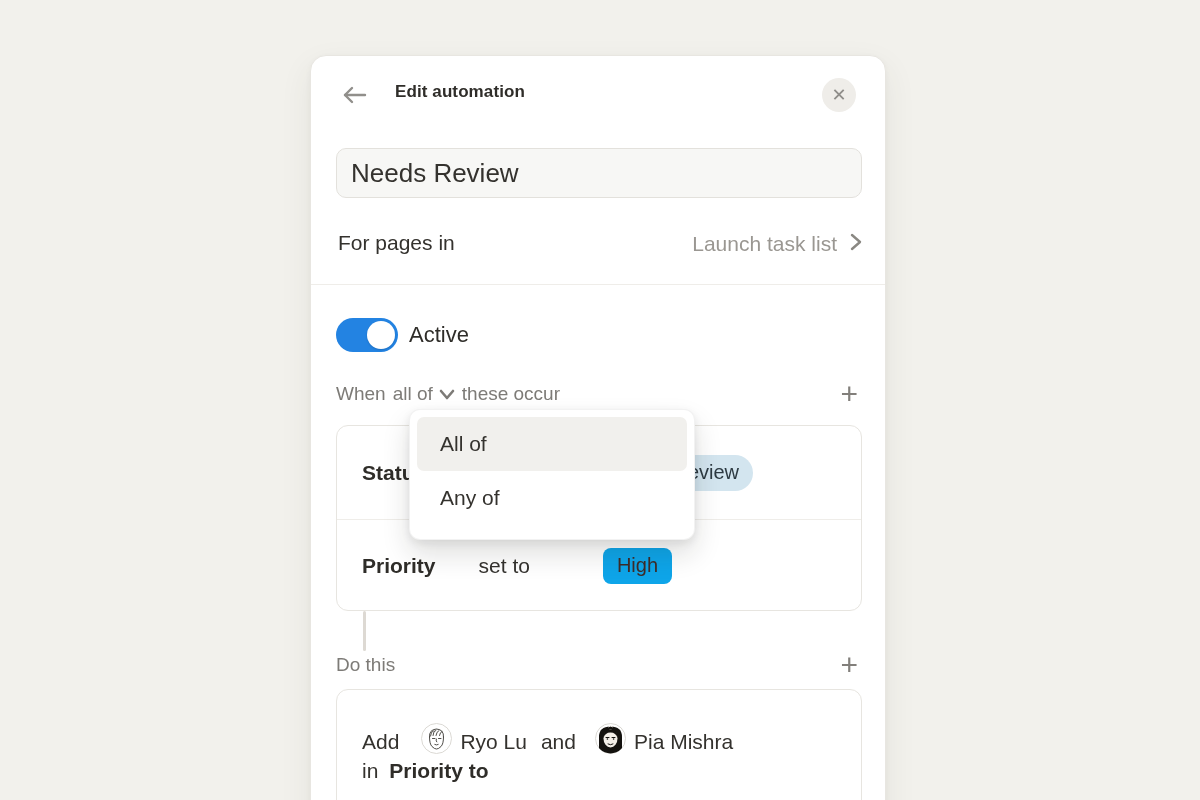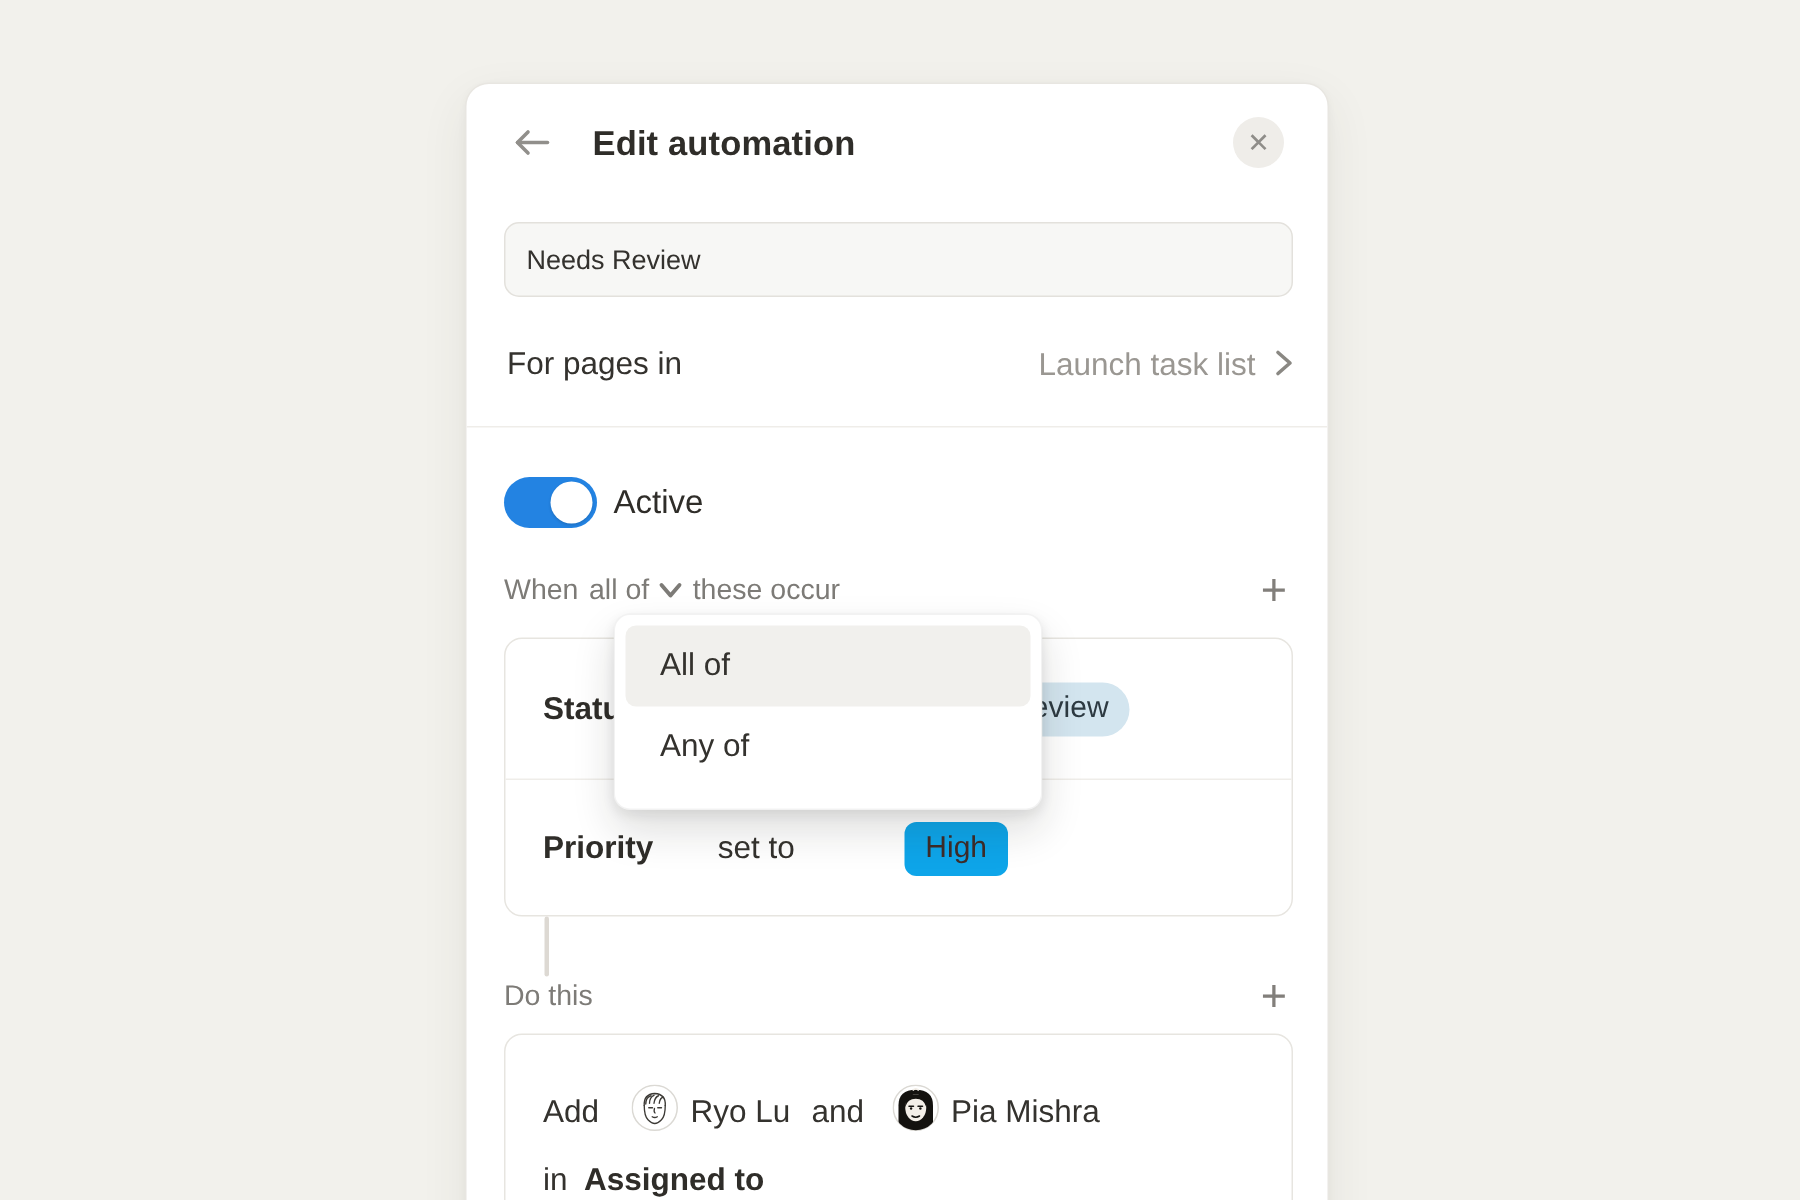--- a/index.html
+++ b/index.html
@@ -20,35 +20,35 @@
   }
 
   
   .hdr { position:absolute; left:0; top:0; width:100%; height:78px; }
   .back-btn {
     position:absolute; left:26px; top:22px; width:36px; height:36px;
     display:flex; align-items:center; justify-content:center; cursor:pointer;
     background:none; border:none;
   }
   .hdr-title {
-    position:absolute; left:84px; top:26px; font-size:23px; font-weight:700;
+    position:absolute; left:84px; top:26px; font-size:17px; font-weight:700;
     color:#2F2D29; letter-spacing:.1px;
   }
   .close-btn {
     position:absolute; left:511px; top:22px; width:34px; height:34px;
     border-radius:50%; background:#EFEDE9; border:none; cursor:pointer;
     color:#8F8D89; font-size:18px; line-height:34px; text-align:center;
     display:flex; align-items:center; justify-content:center;
   }
 
   
   .name-input {
     position:absolute; left:25px; top:92px; width:526px; height:50px;
     background:#F7F7F5; border:1px solid #E3E1DC; border-radius:10px;
-    font-family:inherit; font-size:18px; color:#34322E; padding:16px 14px;
+    font-family:inherit; font-size:26px; color:#34322E; padding:16px 14px;
     outline:none;
   }
 
   
   .scope-row { position:absolute; left:25px; top:166px; width:526px; height:44px; }
   .scope-label { position:absolute; left:2px; top:9px; font-size:21px; color:#34322E; }
   .scope-value-wrap { position:absolute; right:0; top:0; height:44px; display:flex; align-items:center; gap:13px; cursor:pointer;margin-left:14px; }
   .scope-value { font-size:21px; color:#9A9792; }
 
   .divider-full { position:absolute; left:0; top:228px; width:100%; height:1px; background:#EFEDE9; }
@@ -92,21 +92,21 @@
     display:inline-flex; align-items:center; font-size:20px; color:#33312E;
     height:36px; padding:0 14px;
   }
   .pill-status { position:absolute; left:308px; background:#D3E5EF; border-radius:18px; color:#2D3A42; }
   .pill-priority { margin-left:38px; background:#0ea5e9; border-radius:8px; color:#3E2C29; }
 
   .connector { position:absolute; left:52px; top:555px; width:3px; height:40px; background:#DDD9D3; border-radius:2px; }
 
   .action-card { top:633px; height:180px; padding:24px 25px 0 25px; cursor:pointer; }
   .action-line1 { display:flex; align-items:flex-end; height:40px; }
-  .action-line2 { display:flex; align-items:flex-end; height:40px; margin-top:5px; }
+  .action-line2 { display:flex; align-items:flex-start; height:40px; margin-top:5px; }
   .action-word { font-size:21px; color:#34322E; }
   .action-prop { font-size:21px; font-weight:700; color:#2F2D29; margin-left:11px; }
   .avatar { width:31px; height:31px; border-radius:50%; flex:0 0 auto; }
   .person-name { font-size:21px; color:#34322E; margin-left:8px; }
   .av-ryo { margin-left:22px; }
   .conj { margin-left:14px; }
   .av-pia { margin-left:19px; }
 
   
   .op-menu {
@@ -250,21 +250,21 @@
             <circle cx="12.4" cy="16" r="0.8" fill="#14120F"></circle>
             <circle cx="18.6" cy="16" r="0.8" fill="#14120F"></circle>
             <path d="M13.5,4 q2,-2.5 4,0" stroke="#F4EFE8" stroke-width="1" fill="none"></path>
           </g>
         </svg>
       </span>
       <span class="person-name">Pia Mishra</span>
     </div>
     <div class="action-line2">
       <span class="action-word">in</span>
-      <span class="action-prop">Assigned to</span>
+      <span class="action-prop">Priority to</span>
     </div>
   </div>
 
   <div class="op-menu">
     <div class="op-item selected">All of</div>
     <div class="op-item">Any of</div>
   </div>
 
 </div>
 

